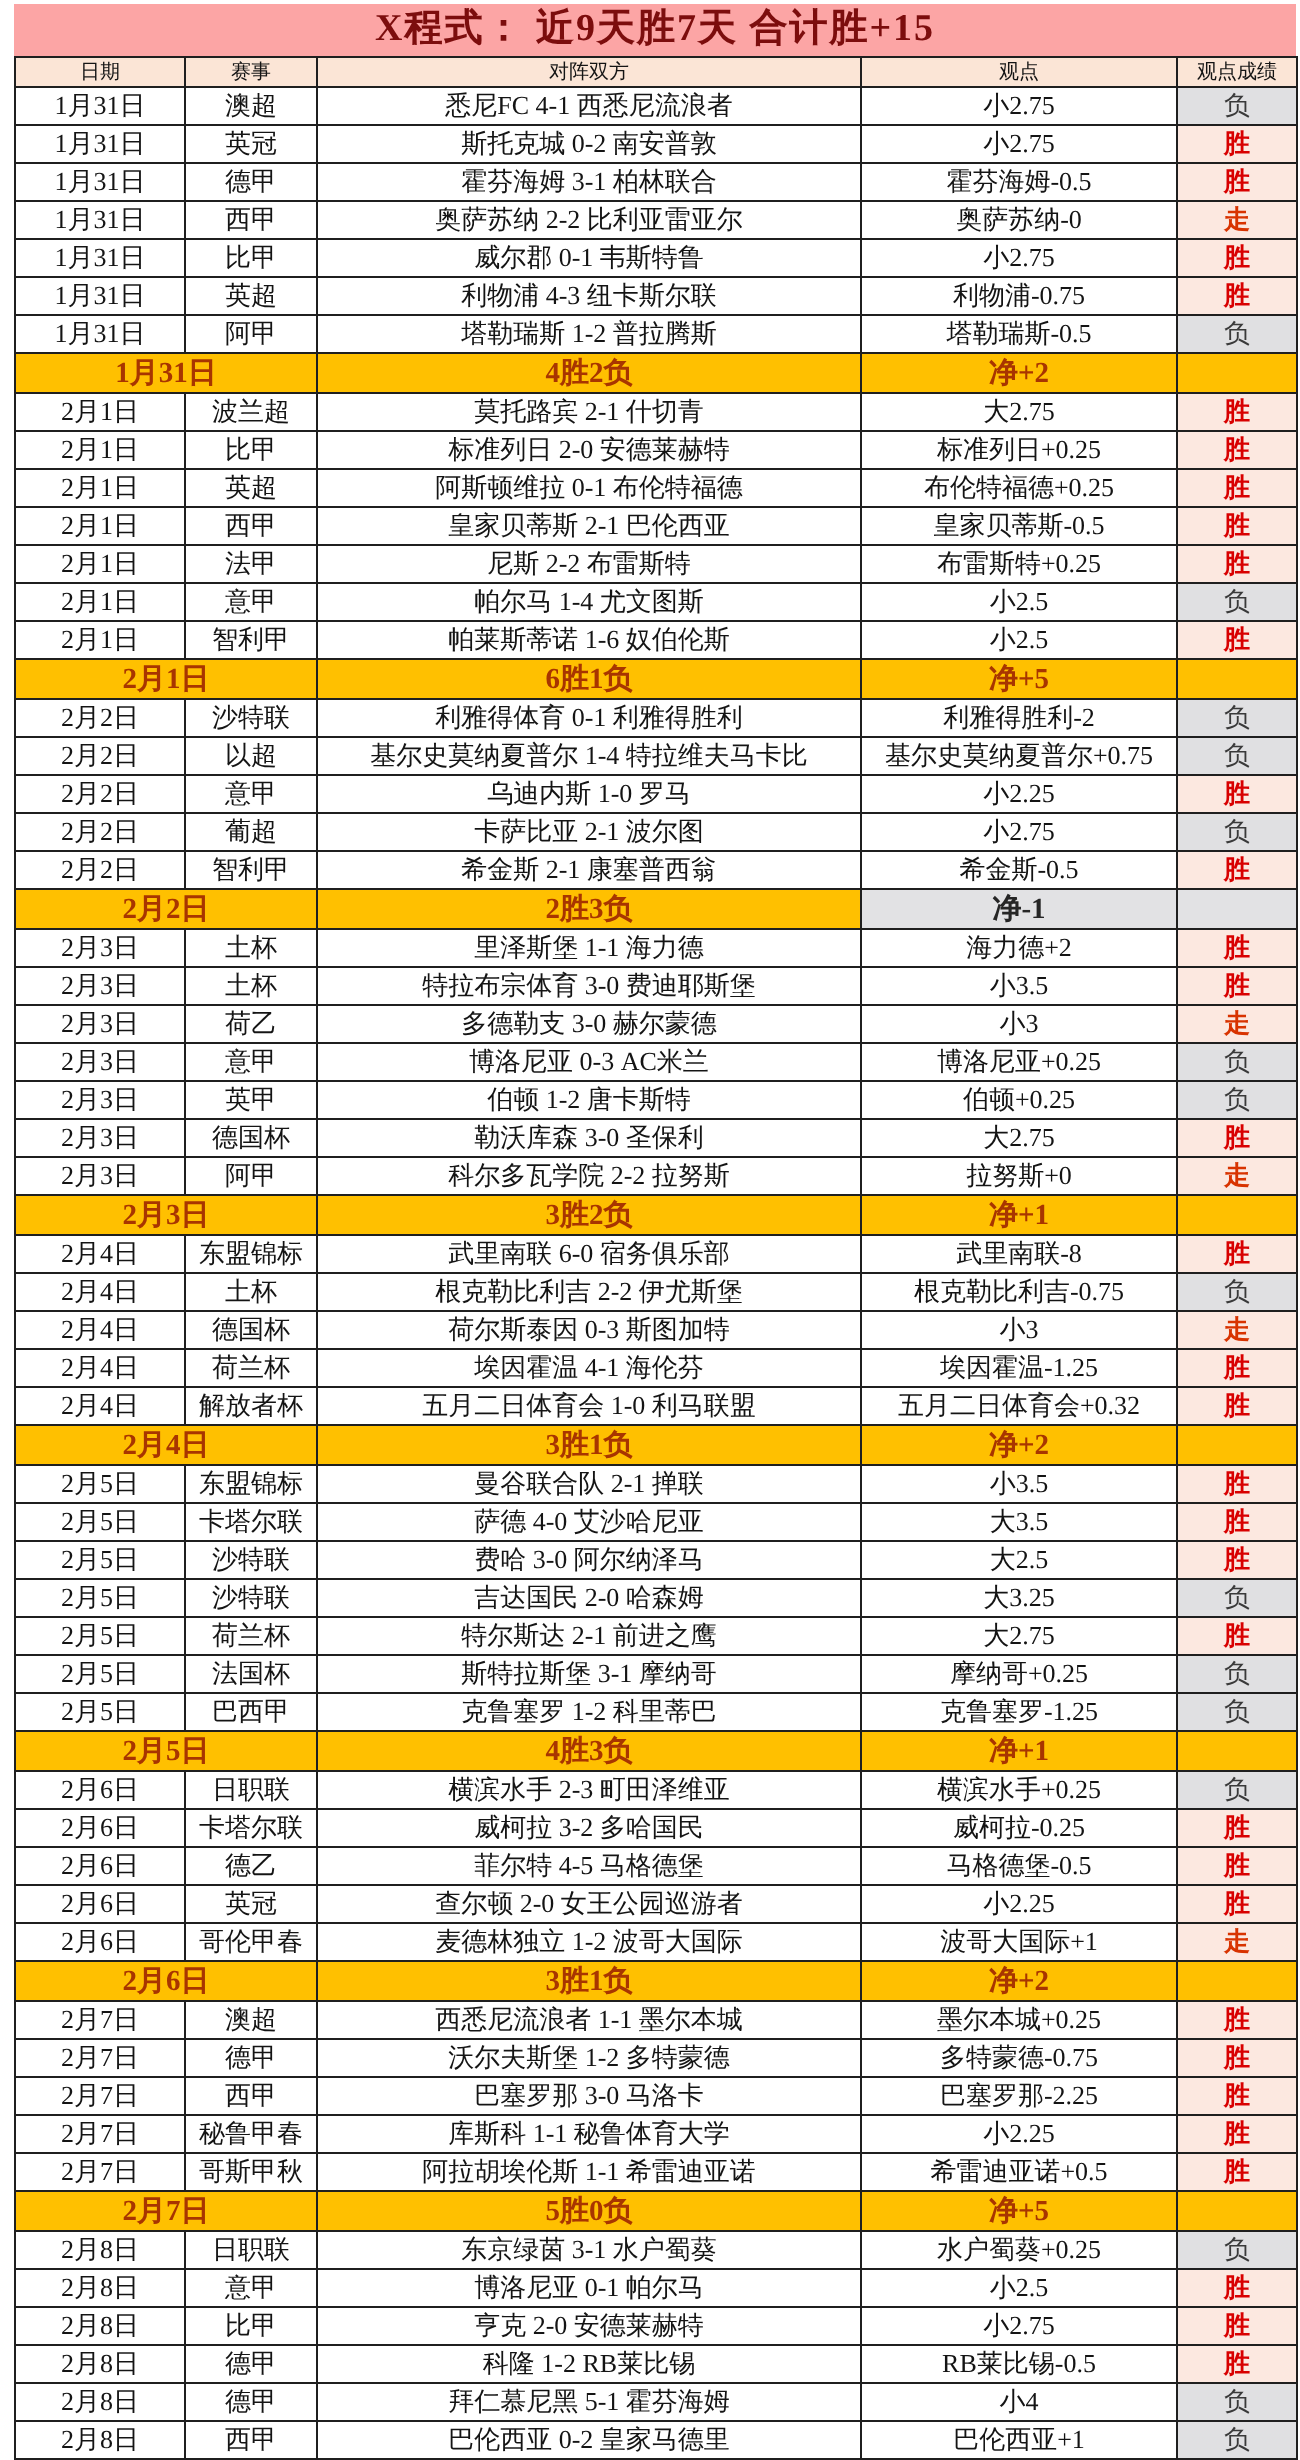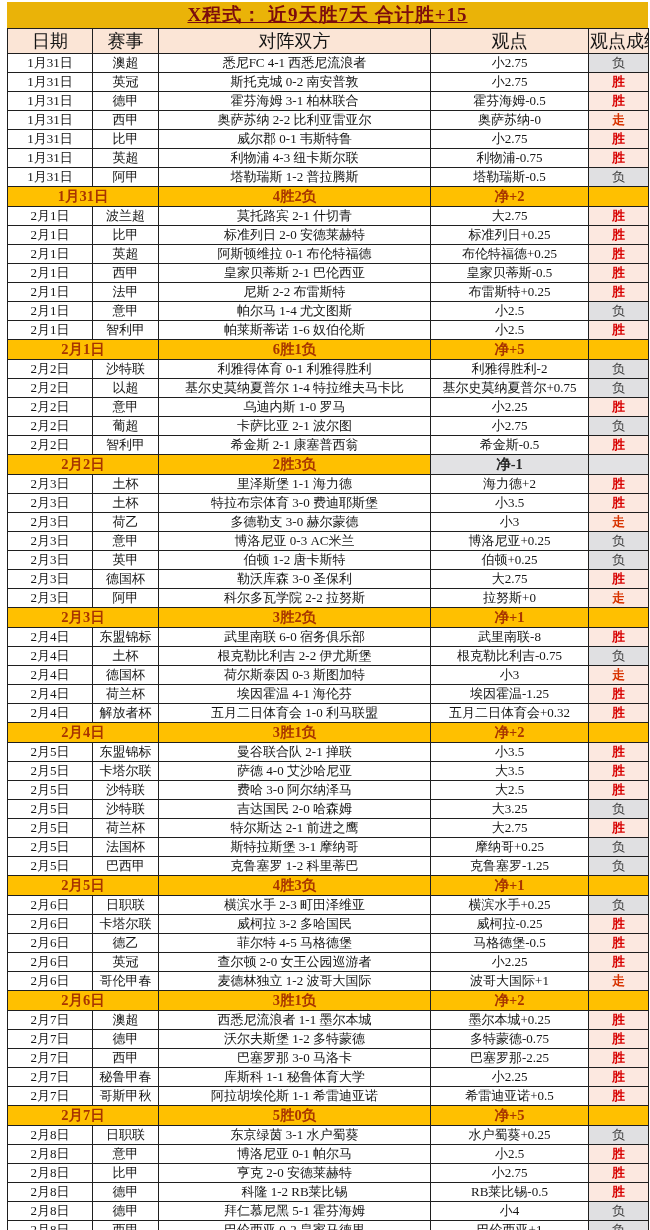--- a/index.html
+++ b/index.html
@@ -3,38 +3,37 @@
 <meta charset="utf-8">
 <style>
   html,body{margin:0;padding:0;background:#ffffff;}
   body{
     width:650px;height:1230px;overflow:hidden;
     font-family:"Liberation Serif","DejaVu Serif",serif;
   }
   .page{padding:2px 0 0 7px;}
   .title-bar{
     width:641px;height:26px;line-height:26px;
-    background:#eab308;color:#7c0d0d;
+    background:#fca5a5;color:#7c0d0d;
     font-weight:bold;font-size:19px;text-align:center;
     letter-spacing:1px;
-    text-decoration:underline;
   }
   table{
     border-collapse:collapse;table-layout:fixed;
     width:641px;height:1201px;
   }
   td,th{
     border:1px solid #1f1f1f;
     padding:0 1px;margin:0;
     text-align:center;vertical-align:middle;
     font-size:13px;color:#141414;
     white-space:nowrap;overflow:hidden;
     font-weight:normal;
   }
-  thead th{background:#fbe5d6;font-size:18px;}
+  thead th{background:#fbe5d6;font-size:10px;}
   tbody td{background:#ffffff;}
   td.res-win{background:#fce8e0;color:#d80000;font-weight:bold;}
   td.res-push{background:#fce8e0;color:#d83300;font-weight:bold;}
   td.res-loss{background:#e0e0e2;color:#3a3a3a;}
   tr.summary-row td{
     background:#ffc000;color:#a83500;
     font-weight:bold;font-size:14.5px;
   }
   tr.summary-row.neg td.net-cell,
   tr.summary-row.neg td.filler-cell{

